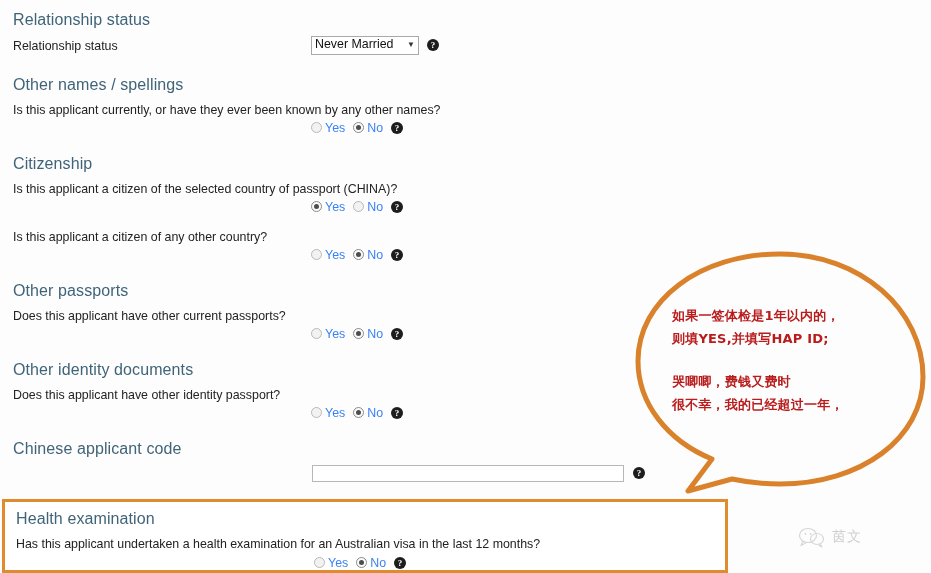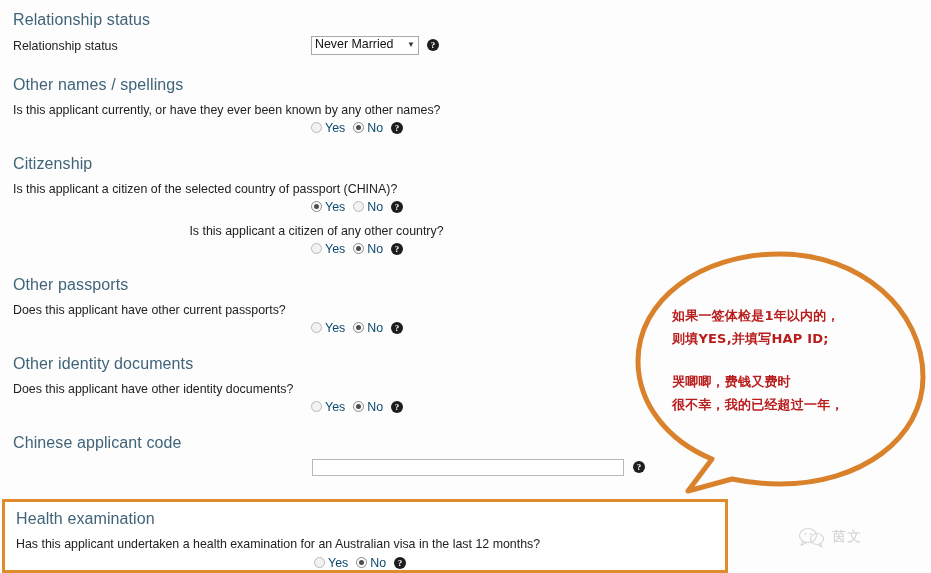--- a/index.html
+++ b/index.html
@@ -88,21 +88,21 @@
     position: absolute;
     left: 2px;
     top: 2px;
     width: 5px;
     height: 5px;
     border-radius: 50%;
     background: #4d4d4d;
   }
   .radio-text {
     font-size: 12.4px;
-    color: #0c4a6e;
+    color: #3b82f6;
     line-height: 14px;
   }
 
   
   .help-icon {
     width: 12px;
     height: 12px;
     border-radius: 50%;
     background: #1d1d1d;
     color: #ffffff;
@@ -266,21 +266,21 @@
           <span class="radio checked"></span>
           <span class="radio-text">Yes</span>
         </label>
         <label class="radio-opt">
           <span class="radio"></span>
           <span class="radio-text">No</span>
         </label>
         <span class="help-icon">?</span>
       </div>
 
-      <div class="q-row" style="margin-top:6px;text-align:center;">
+      <div class="q-row" style="margin-top:12px;">
         <span class="q-label">Is this applicant a citizen of any other country?</span>
       </div>
       <div class="radio-group" style="margin-top:1px;">
         <label class="radio-opt">
           <span class="radio"></span>
           <span class="radio-text">Yes</span>
         </label>
         <label class="radio-opt">
           <span class="radio checked"></span>
           <span class="radio-text">No</span>
@@ -303,21 +303,21 @@
           <span class="radio checked"></span>
           <span class="radio-text">No</span>
         </label>
         <span class="help-icon">?</span>
       </div>
     </div>
 
     <div class="section" style="padding-top:18px;">
       <h2 class="section-heading">Other identity documents</h2>
       <div class="q-row" style="margin-top:3px;">
-        <span class="q-label">Does this applicant have other identity documents?</span>
+        <span class="q-label">Does this applicant have other identity passport?</span>
       </div>
       <div class="radio-group" style="margin-top:1px;">
         <label class="radio-opt">
           <span class="radio"></span>
           <span class="radio-text">Yes</span>
         </label>
         <label class="radio-opt">
           <span class="radio checked"></span>
           <span class="radio-text">No</span>
         </label>

